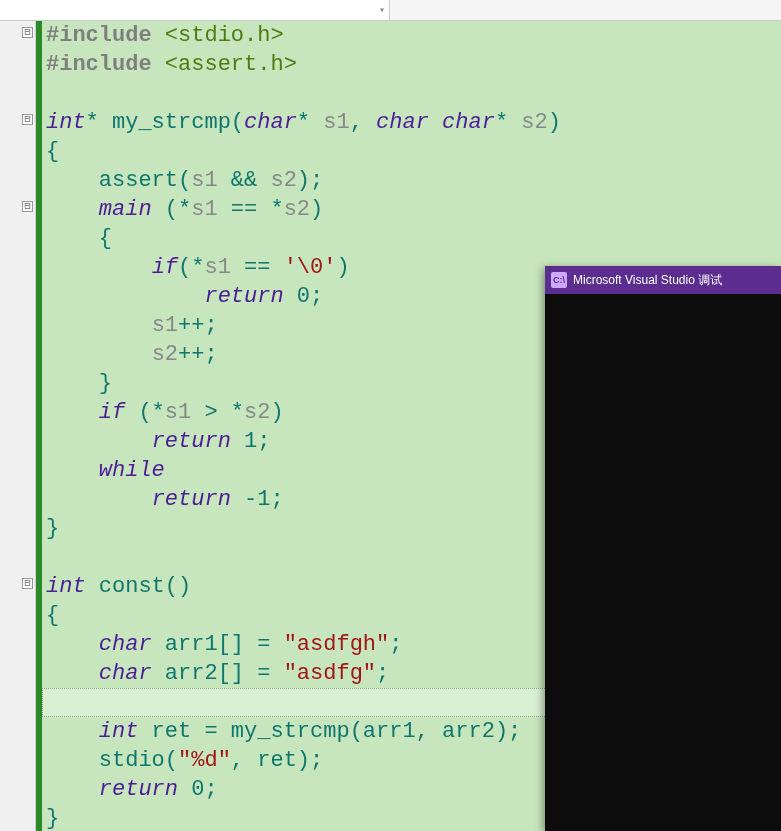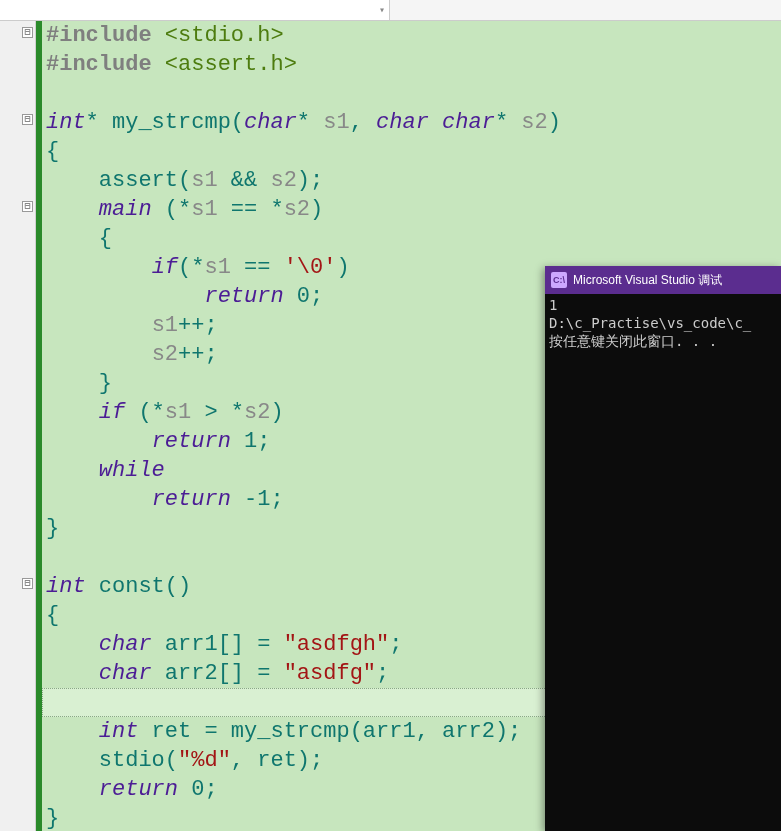--- a/index.html
+++ b/index.html
@@ -198,16 +198,13 @@
 <span>    </span><span class="kw-blue">return</span><span class="kw-punc"> 0;</span>
 <span class="kw-punc">}</span></pre>
   </div>
 </div>
 
 <div class="console-window">
   <div class="console-title">
     <div class="console-icon">C:\</div>
     <span>Microsoft Visual Studio 调试</span>
   </div>
-  <div class="console-body"><span>1</span>
-<span>D:\c_Practise\vs_code\c_</span>
-<span>按任意键关闭此窗口. . .</span></div>
 </div>
 
 </body></html>

